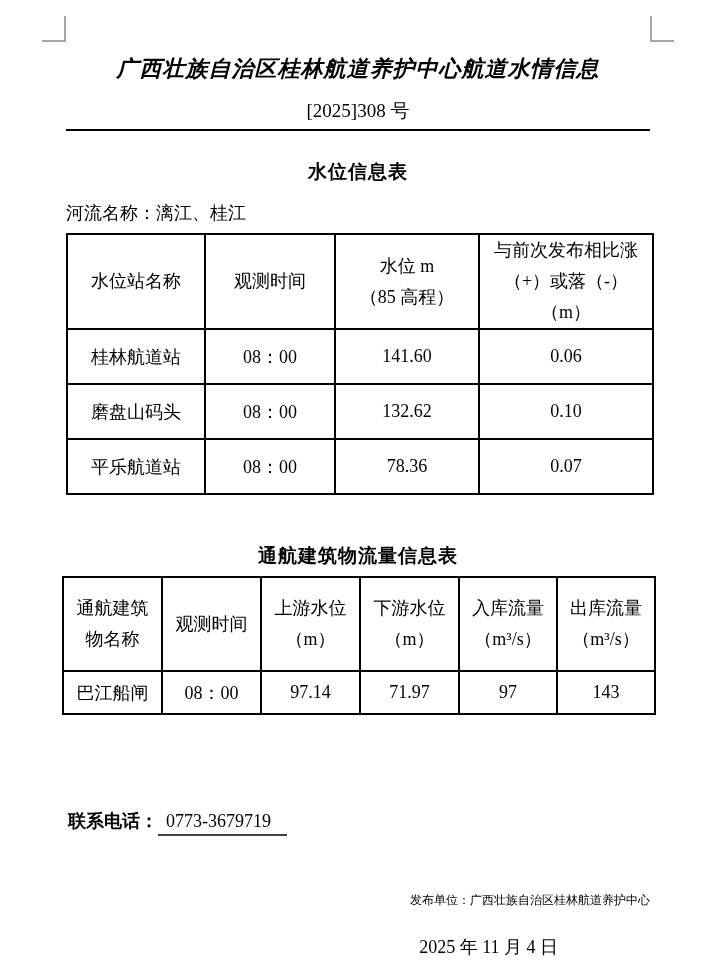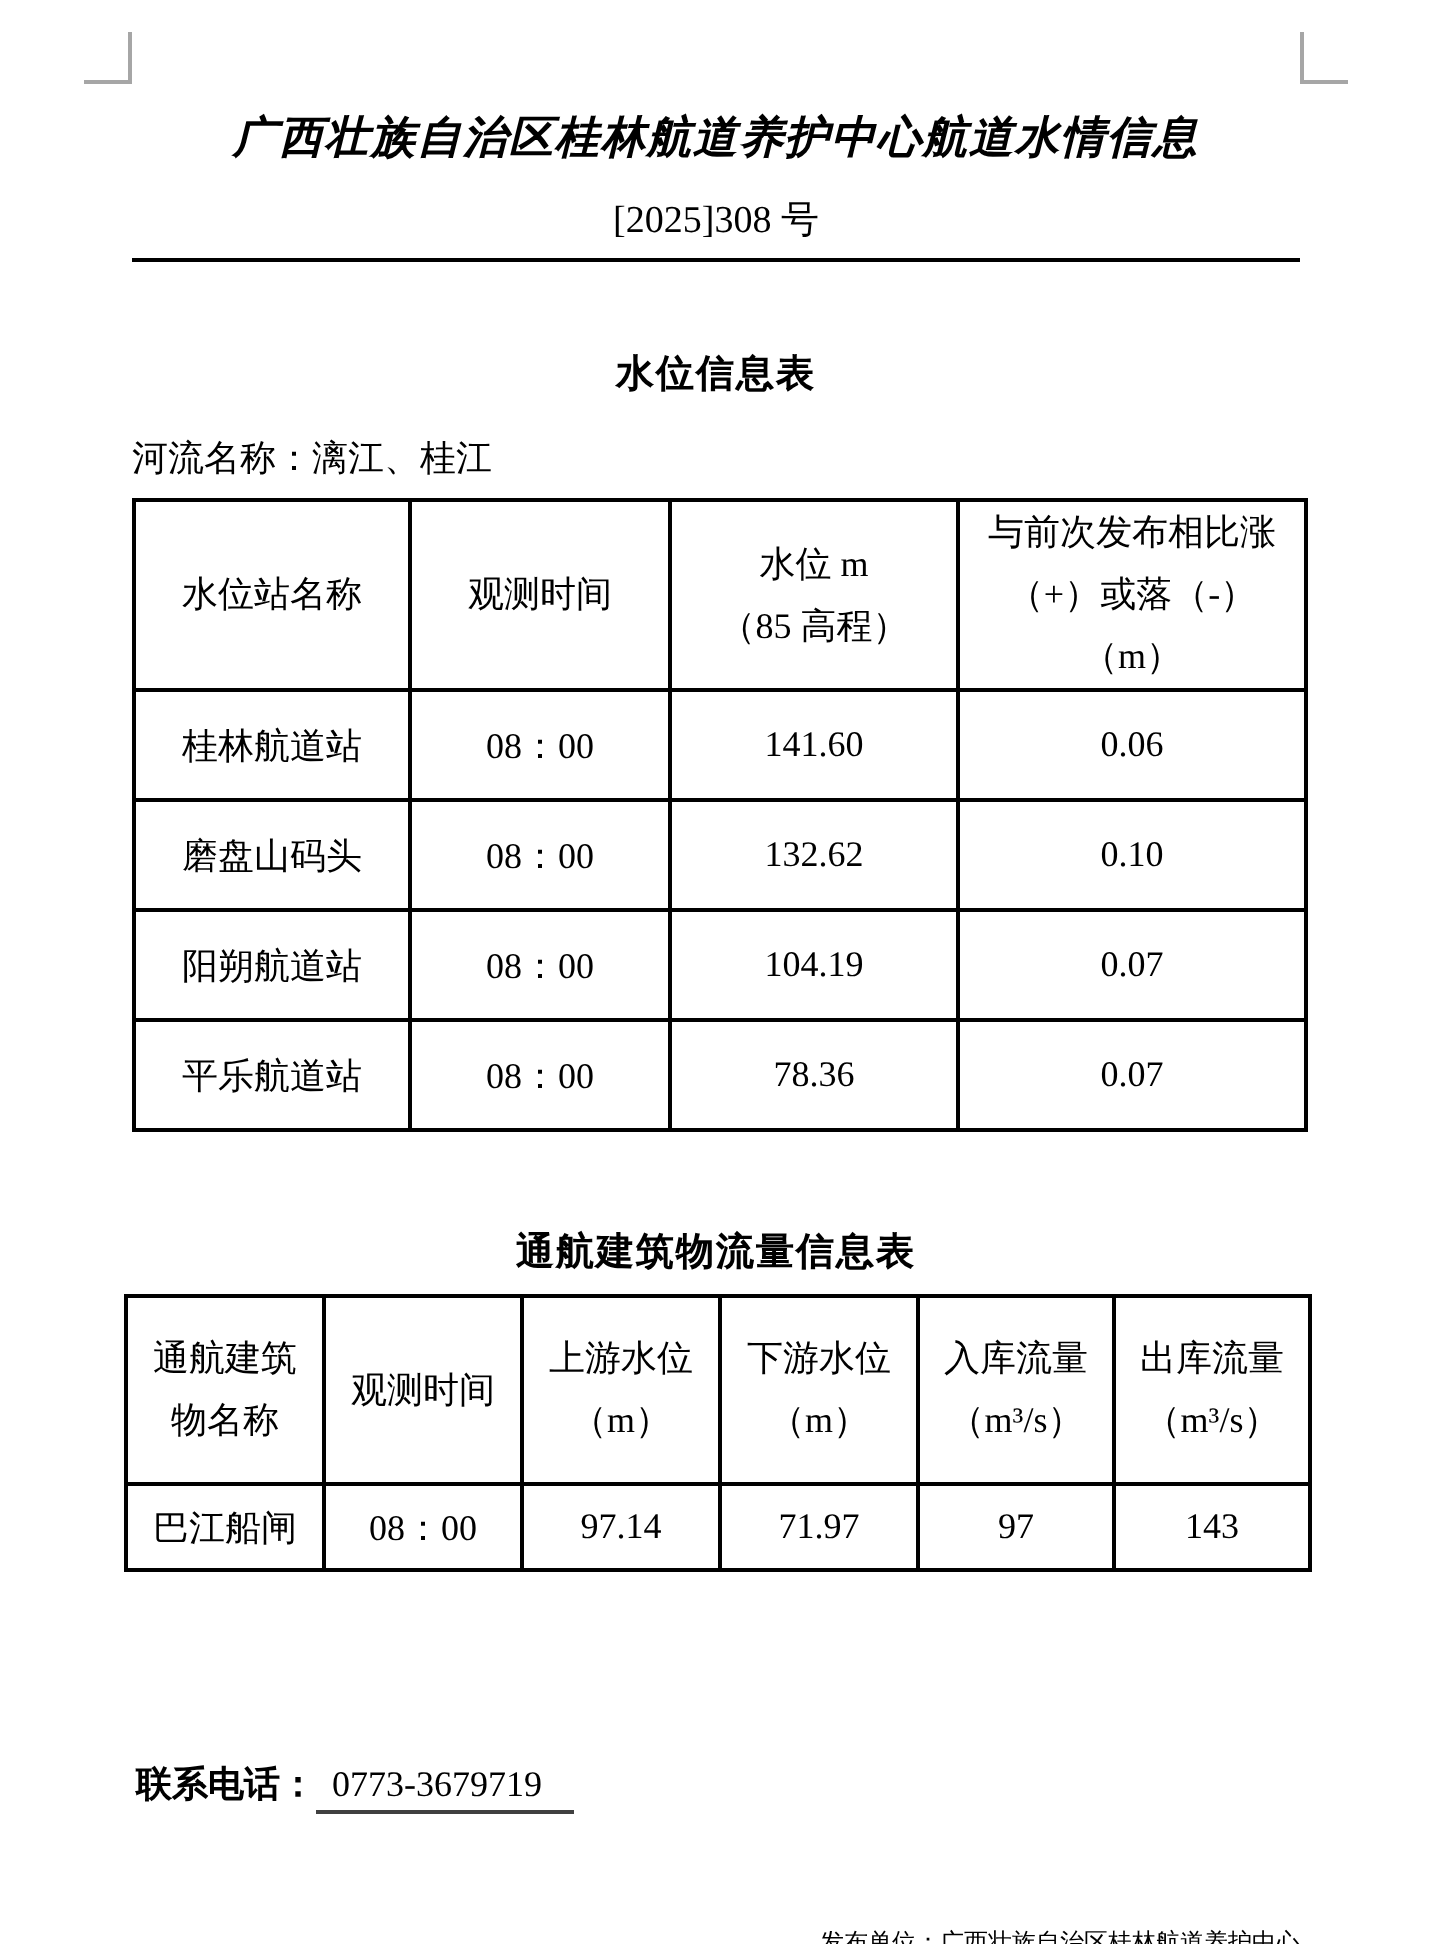--- a/index.html
+++ b/index.html
@@ -43,21 +43,21 @@
     border-top: 2px solid #000000;
   }
   .section-title {
     text-align: center;
     font-family: "Liberation Sans", sans-serif;
     font-weight: 700;
     font-size: 19px;
     line-height: 25px;
     letter-spacing: 1px;
   }
-  .section-title.first { margin-top: 44px; }
+  .section-title.first { margin-top: 28px; }
   .section-title.second { margin-top: 48px; }
   .river-label {
     margin: 18px 0 0 66px;
     font-size: 18px;
     line-height: 23px;
   }
   table {
     border-collapse: collapse;
     table-layout: fixed;
   }
@@ -137,26 +137,20 @@
     <td>桂林航道站</td>
     <td>08：00</td>
     <td>141.60</td>
     <td>0.06</td>
   </tr>
   <tr>
     <td>磨盘山码头</td>
     <td>08：00</td>
     <td>132.62</td>
     <td>0.10</td>
-  </tr>
-  <tr>
-    <td>阳朔航道站</td>
-    <td>08：00</td>
-    <td>104.19</td>
-    <td>0.07</td>
   </tr>
   <tr>
     <td>平乐航道站</td>
     <td>08：00</td>
     <td>78.36</td>
     <td>0.07</td>
   </tr>
 </tbody>
   </table>
 

